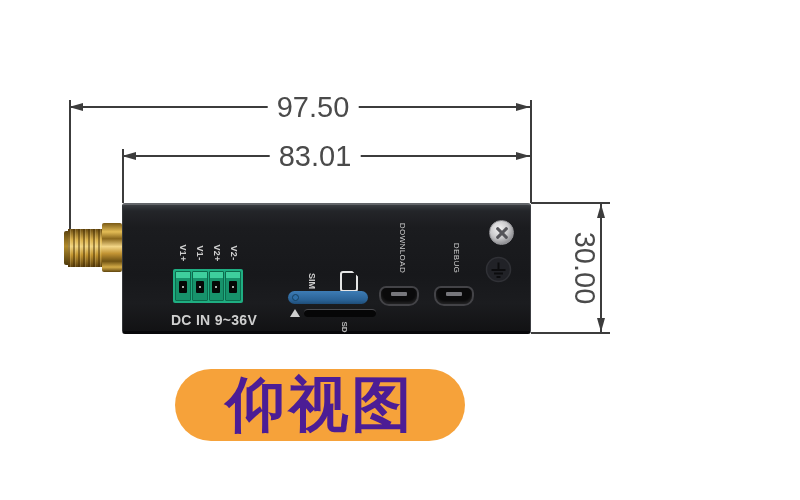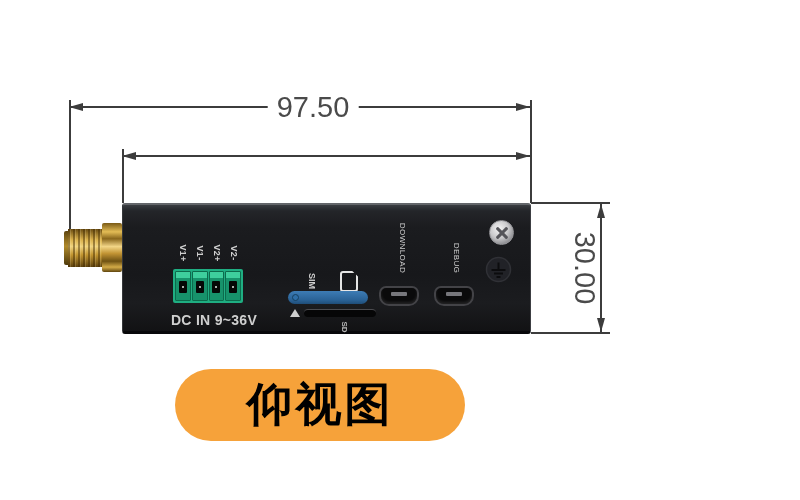--- a/index.html
+++ b/index.html
@@ -78,39 +78,40 @@
          border:1px solid #97979b;box-sizing:border-box;}
   #screw .slot1,#screw .slot2{position:absolute;left:50%;top:50%;width:15px;height:3px;
          background:#55555a;border-radius:1px;}
   #screw .slot1{transform:translate(-50%,-50%) rotate(45deg);}
   #screw .slot2{transform:translate(-50%,-50%) rotate(-45deg);}
   #ground{position:absolute;left:362px;top:51px;}
 
   
   #badge{position:absolute;left:175px;top:369px;width:290px;height:72px;border-radius:36px;
          background:#F6A23A;display:flex;align-items:center;justify-content:center;}
-  #badge span{font-size:46px;font-weight:bold;color:#000000;letter-spacing:3px;
+  #badge span{font-size:60px;font-weight:bold;color:#4c1d95;letter-spacing:3px;
          font-family:"Liberation Sans","DejaVu Sans",sans-serif;}
 </style>
 </head>
 <body>
 
 <div id="canvas">
 
   <div class="dline" style="left:69px;top:106px;width:461px;height:2px;"></div>
   <div class="arr w left" style="left:69px;top:103px;"></div>
   <div class="arr w right" style="left:516px;top:103px;"></div>
   <div class="dline" style="left:69px;top:100px;width:2px;height:142px;"></div>
   <div class="dline" style="left:530px;top:100px;width:2px;height:103px;"></div>
   <div class="dlabel" style="left:313px;top:107px;">97.50</div>
 
   <div class="dline" style="left:122px;top:155px;width:408px;height:2px;"></div>
   <div class="arr w left" style="left:122px;top:152px;"></div>
   <div class="arr w right" style="left:516px;top:152px;"></div>
   <div class="dline" style="left:122px;top:149px;width:2px;height:54px;"></div>
+  <div class="dlabel" style="left:315px;top:156px;">83.01</div>
 
   <div class="dline" style="left:531px;top:202px;width:79px;height:2px;"></div>
   <div class="dline" style="left:531px;top:332px;width:79px;height:2px;"></div>
   <div class="dline" style="left:600px;top:204px;width:2px;height:128px;"></div>
   <div class="arr h up" style="left:597px;top:204px;"></div>
   <div class="arr h down" style="left:597px;top:318px;"></div>
   <div class="dlabel vert" style="left:584px;top:268px;">30.00</div>
 
   <div class="ant" id="ant-tip"></div>
   <div class="ant" id="ant-barrel"></div>

